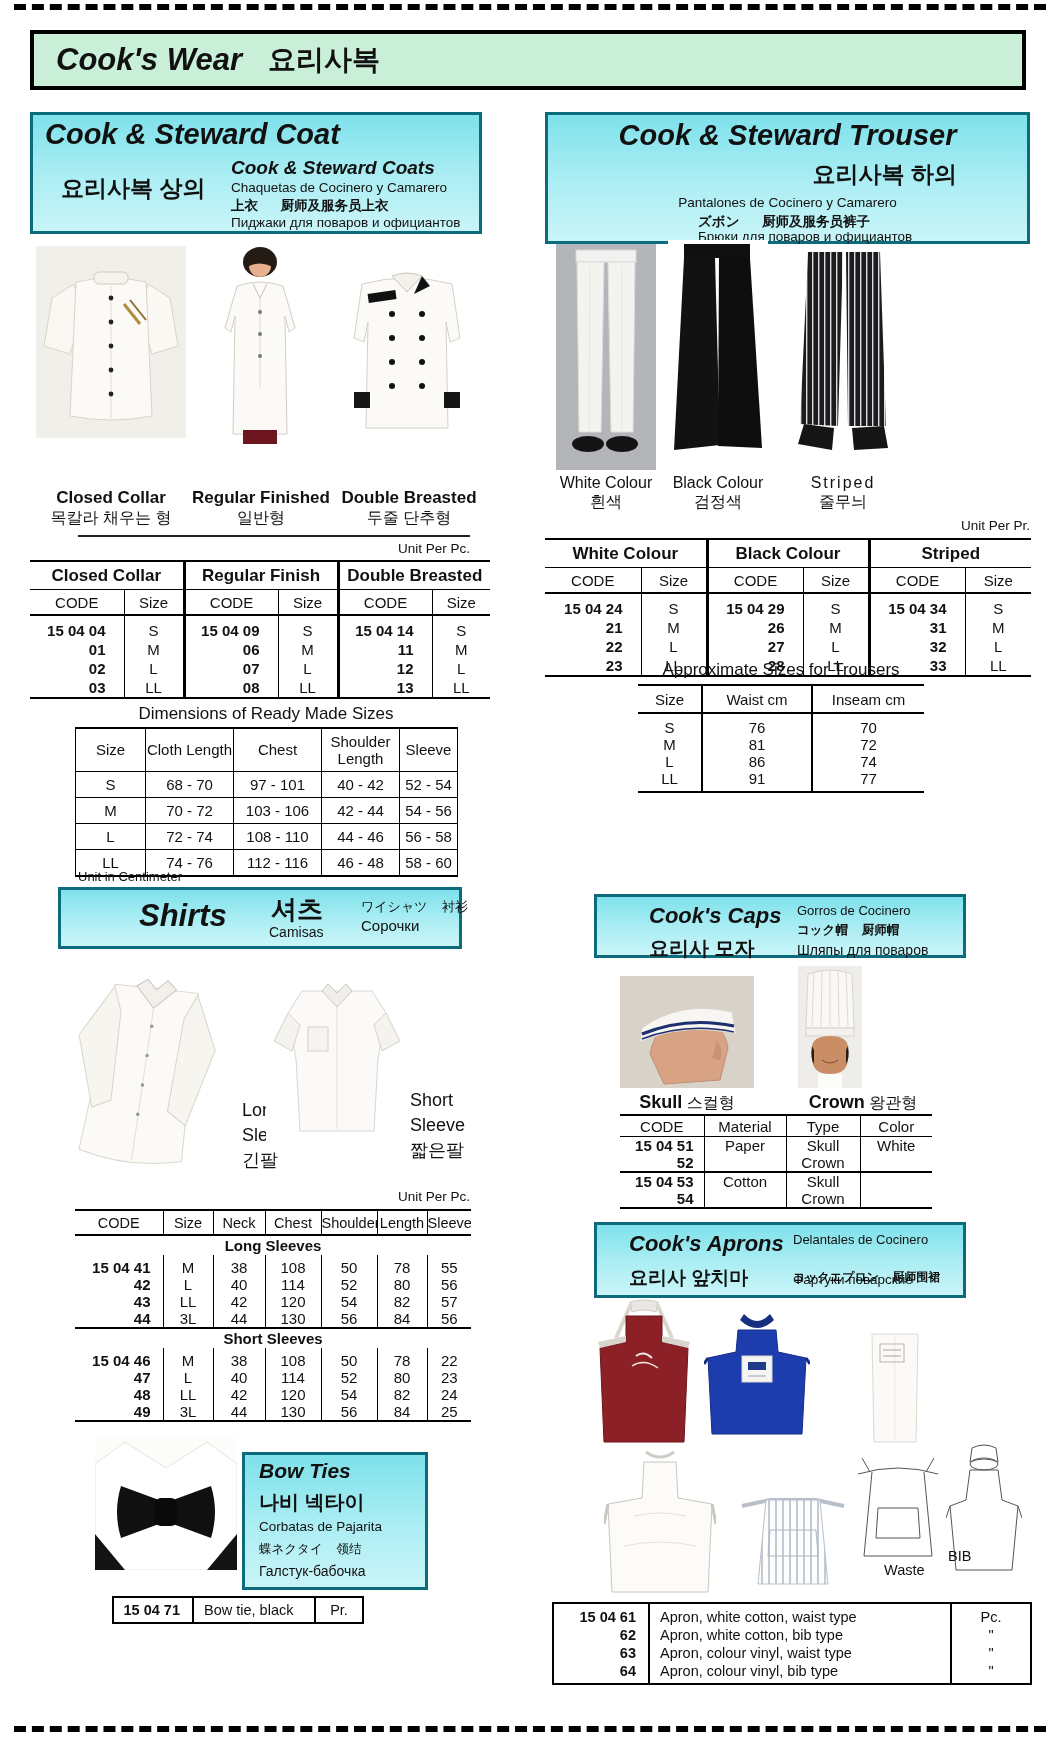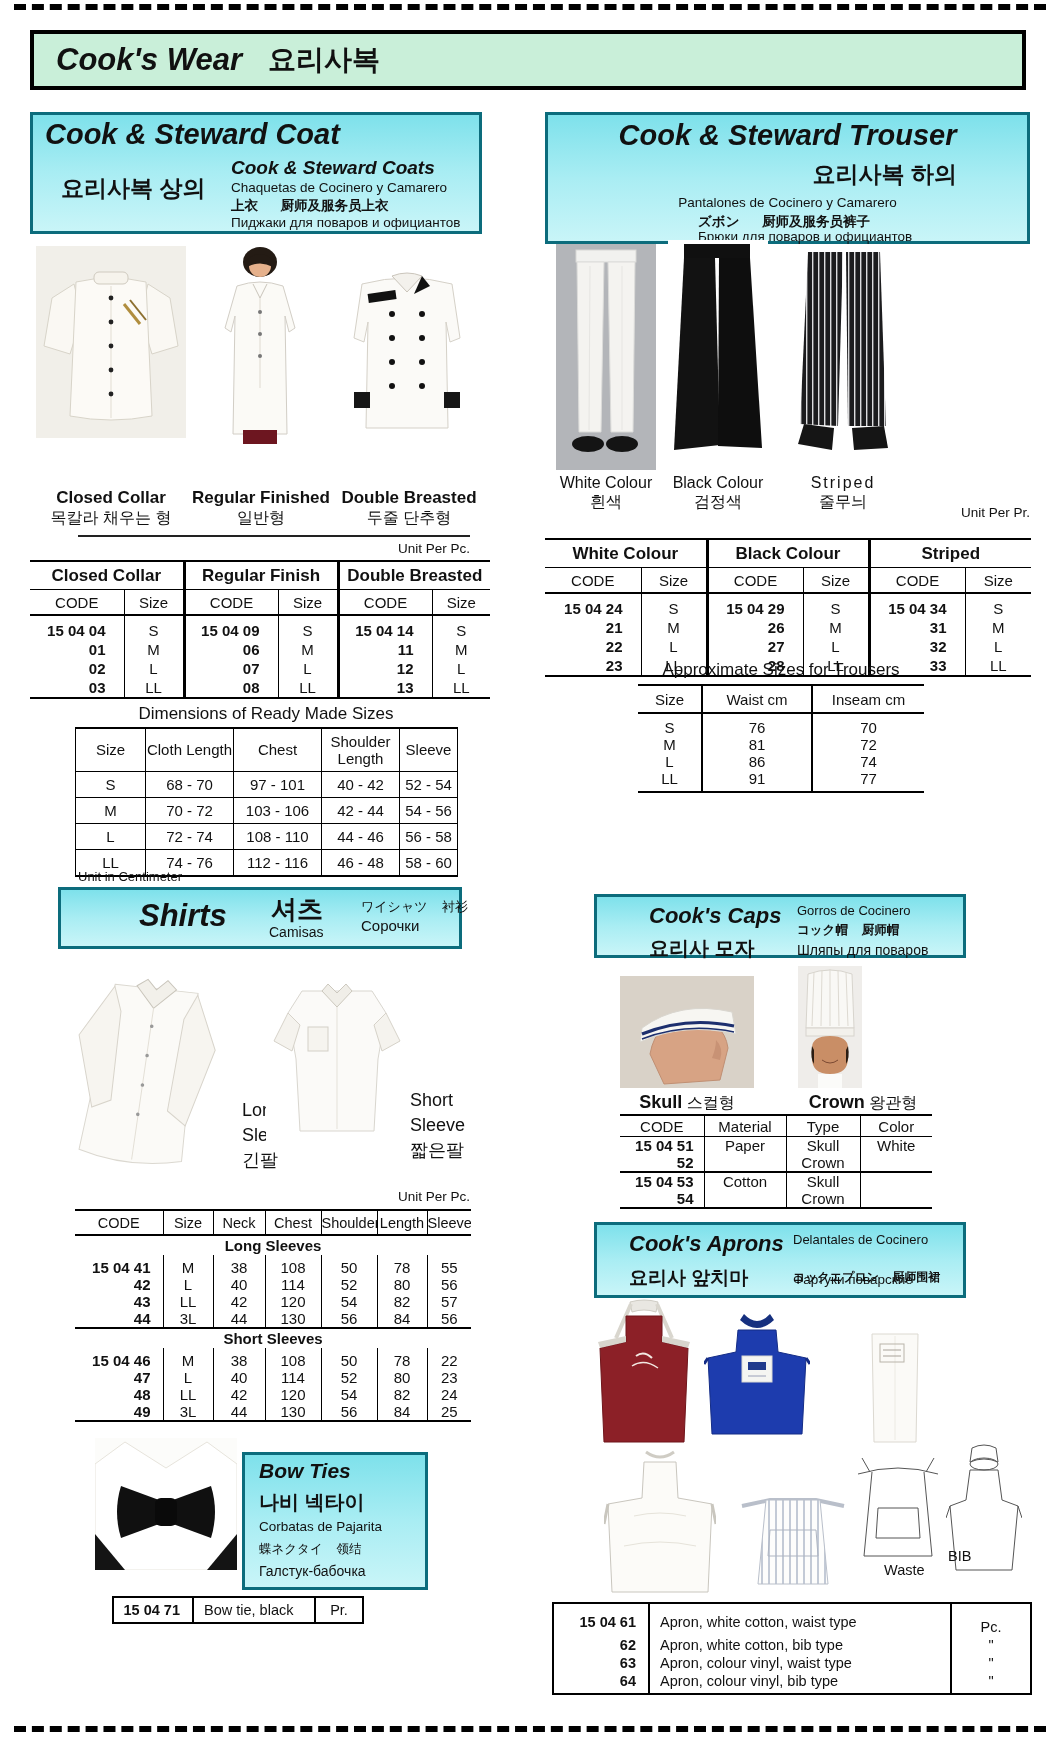--- a/index.html
+++ b/index.html
@@ -501,21 +501,21 @@
   </div>
   <div class="abs ctr" style="left:658px;top:474px;width:120px">
     <div class="lbl1" style="font-weight:normal;font-size:16px">Black Colour</div>
     <div class="lbl2">검정색</div>
   </div>
   <div class="abs ctr" style="left:783px;top:474px;width:120px">
     <div class="lbl1" style="font-weight:normal;font-size:16px;letter-spacing:2px">Striped</div>
     <div class="lbl2">줄무늬</div>
   </div>
 
-  <div class="abs note rt" style="left:890px;top:505px;width:140px">Unit Per Pr.</div>
+  <div class="abs note rt" style="left:890px;top:518px;width:140px">Unit Per Pr.</div>
 
   <table class="abs codes" style="left:545px;top:538px;width:486px">
     <colgroup>
         <col style="width:96px">
         <col style="width:66px">
         <col style="width:96px">
         <col style="width:66px">
         <col style="width:96px">
         <col style="width:66px">
       </colgroup>
@@ -779,21 +779,21 @@
   <table class="abs plain" style="left:552px;top:1602px;width:478px">
     <colgroup>
         <col style="width:96px">
         <col style="width:302px">
         <col style="width:80px">
       </colgroup>
     <tbody>
         <tr>
       <td class="code" style="padding-top:3px">15 04 61</td>
       <td class="desc vl2" style="padding-top:3px">Apron, white cotton, waist type</td>
-      <td class="unit vl2" style="padding-top:14px">Pc.</td>
+      <td class="unit vl2" style="padding-top:4px">Pc.</td>
     </tr>
     <tr>
       <td class="code">62</td>
       <td class="desc vl2">Apron, white cotton, bib type</td>
       <td class="unit vl2">"</td>
     </tr>
     <tr>
       <td class="code">63</td>
       <td class="desc vl2">Apron, colour vinyl, waist type</td>
       <td class="unit vl2">"</td>

